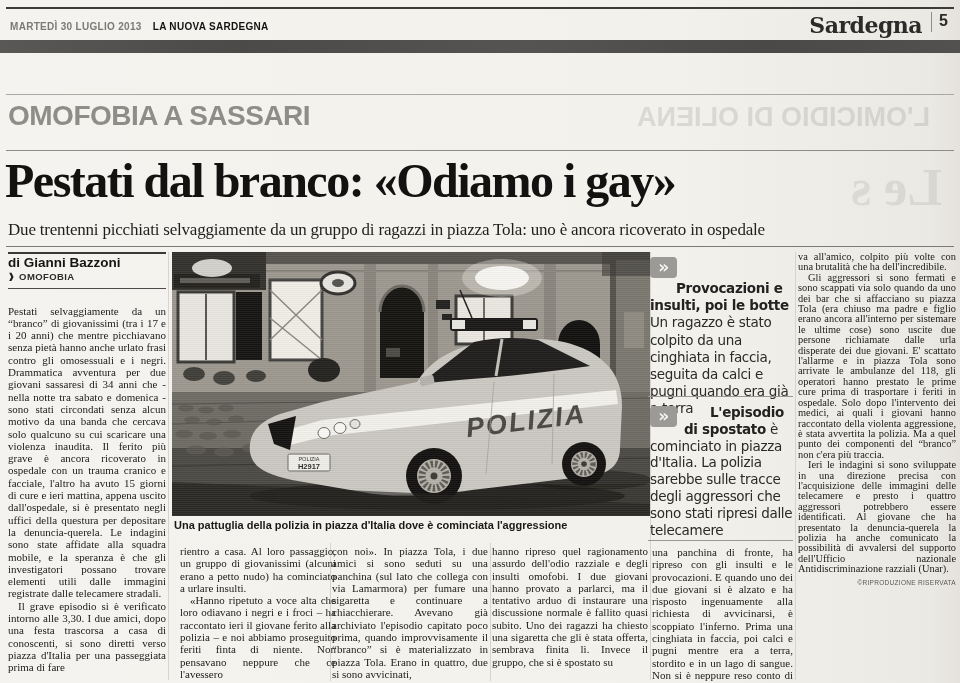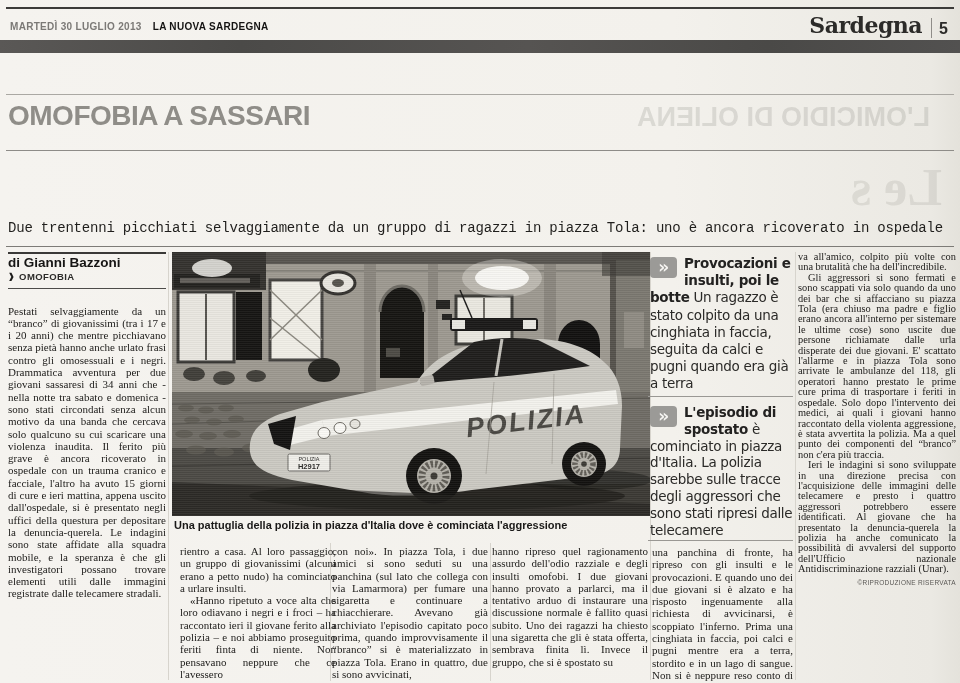--- a/index.html
+++ b/index.html
@@ -8,33 +8,33 @@
     background:linear-gradient(90deg,#f5f3ef 0%,#f3f1ec 70%,#ebe9e3 97%,#e4e2db 100%);
     font-family:"Liberation Serif",serif;color:#1c1b19;
   }
   .abs{position:absolute;}
   .hline{position:absolute;left:6px;right:6px;}
   
   .rule-top{top:7px;height:2px;background:#3c3b39;}
   .hdr-left{top:21px;left:10px;font-family:"Liberation Sans",sans-serif;font-size:10px;letter-spacing:.3px;}
   .hdr-date{color:#7b7976;font-weight:bold;}
   .hdr-masthead{color:#141312;font-weight:bold;margin-left:8px;}
-  .hdr-right{top:12px;right:12px;display:flex;align-items:flex-end;font-family:"DejaVu Serif",serif;}
+  .hdr-right{top:12px;right:12px;display:flex;align-items:flex-start;font-family:"DejaVu Serif",serif;}
   .hdr-section{font-size:22px;font-weight:bold;color:#2c2b29;letter-spacing:-.5px;}
   .hdr-sep{width:1px;height:20px;background:#8f8d89;margin:0 7px 0 9px;}
   .hdr-pagenum{font-size:16px;font-weight:bold;color:#2c2b29;font-family:"Liberation Sans",sans-serif;}
   .thick-bar{top:40px;height:13px;left:0;right:0;background:linear-gradient(90deg,#5a5856,#4b4a48 25%,#565452 55%,#4a4947 80%,#525150);}
   
   .rule-a{top:94px;height:1px;background:#aaa8a3;}
   .kicker{top:100px;left:8px;font-family:"Liberation Sans",sans-serif;font-weight:bold;font-size:28px;letter-spacing:-.5px;color:#8f8d88;}
   .ghost1{top:102px;right:30px;font-family:"Liberation Sans",sans-serif;font-weight:bold;font-size:27px;color:rgba(70,70,66,.14);transform:scaleX(-1);}
   .ghost2{top:158px;right:18px;font-family:"Liberation Serif",serif;font-weight:bold;font-size:52px;color:rgba(70,70,66,.11);transform:scaleX(-1);}
   .rule-b{top:150px;height:1px;background:#8e8c88;}
   .headline{top:153px;left:5px;font-family:"Liberation Serif",serif;font-weight:bold;font-size:48px;letter-spacing:-1.5px;color:#131211;white-space:nowrap;}
-  .subhead{top:220px;left:8px;right:10px;font-family:Liberation Mono, monospace;font-size:14px;color:#201f1d;letter-spacing:-.2px;}
+  .subhead{top:220px;left:8px;right:10px;font-family:Liberation Serif, serif;font-size:17px;color:#201f1d;letter-spacing:-.2px;}
   .rule-c{top:246px;height:1px;background:#7d7b77;}
   
   .colrule{position:absolute;width:1px;background:#d7d4cd;}
   .body-txt{font-size:11px;line-height:12.3px;text-align:justify;color:#22211f;}
   .body-txt p{margin:0;}
   .body-txt p.ind{text-indent:10px;}
   .col1{top:252px;left:8px;width:158px;height:428px;overflow:hidden;}
   .byline{border-top:2px solid #3a3937;border-bottom:1px solid #4c4b49;padding:3px 0 4px;margin-bottom:16px;font-family:"Liberation Sans",sans-serif;}
   .byline-author{font-size:13.5px;font-weight:bold;color:#161514;}
   .byline-loc{margin-top:2px;font-size:9.5px;font-weight:bold;color:#2c2b29;letter-spacing:.4px;display:flex;align-items:center;gap:4px;}
@@ -47,21 +47,21 @@
   
   .photo{top:252px;left:172px;width:478px;height:264px;background:#333;box-shadow:inset 0 0 45px rgba(0,0,0,.5);}
   .photo svg{display:block;}
   .photo .grain{position:absolute;inset:0;background:repeating-linear-gradient(0deg,rgba(255,255,255,.05) 0 1px,rgba(0,0,0,.04) 1px 2px);pointer-events:none;}
   .caption{top:519px;left:174px;width:474px;font-family:"Liberation Sans",sans-serif;font-weight:bold;font-size:11px;color:#1a1918;}
   
   .quote{position:absolute;left:650px;width:143px;font-family:"DejaVu Sans",sans-serif;font-size:13.5px;line-height:17.2px;color:#2b2a28;letter-spacing:-.3px;}
   .q1{top:255px;} .q2{top:404px;line-height:16.8px;}
   .q-icon{float:left;width:27px;height:21px;margin:2px 7px 2px 0;background:#9b9a97;border-radius:4px;
           color:#f6f5f2;font-weight:bold;font-size:17px;line-height:20px;text-align:center;font-family:"DejaVu Sans",sans-serif;}
-  .q-lead{font-weight:bold;color:#232221;}
+  .q-lead{font-weight:bold;color:#232221;margin-left:26px;}
   .qrule{position:absolute;left:648px;width:145px;height:1px;background:#9a9894;}
   .qrule1{top:396px;} .qrule2{top:540px;}
 </style>
 </head>
 <body>
 
 <div class="page">
 
   <div class="hline rule-top abs"></div>
   <div class="abs hdr-left">
@@ -73,38 +73,40 @@
     <span class="hdr-sep"></span>
     <span class="hdr-pagenum">5</span>
   </div>
   <div class="abs thick-bar"></div>
 
   <div class="hline rule-a abs"></div>
   <div class="abs ghost1">L'OMICIDIO DI OLIENA</div>
   <div class="abs ghost2">Le s</div>
   <div class="abs kicker">OMOFOBIA A SASSARI</div>
   <div class="hline rule-b abs"></div>
+  <h1 class="abs headline" style="margin:0;">Pestati dal branco: «Odiamo i gay»</h1>
   <div class="abs subhead">Due trentenni picchiati selvaggiamente da un gruppo di ragazzi in piazza Tola: uno è ancora ricoverato in ospedale</div>
   <div class="hline rule-c abs"></div>
 
   <div class="colrule" style="left:168px;top:252px;height:428px;"></div>
   <div class="colrule" style="left:330px;top:543px;height:138px;"></div>
   <div class="colrule" style="left:490px;top:543px;height:138px;"></div>
   <div class="colrule" style="left:650px;top:252px;height:428px;"></div>
   <div class="colrule" style="left:795px;top:252px;height:428px;"></div>
 
   <div class="abs col1 body-txt">
     <div class="byline">
       <div class="byline-author">di Gianni Bazzoni</div>
       <div class="byline-loc">
         <span class="loc-marker">❱</span>
         <span>OMOFOBIA</span>
       </div>
     </div>
     <p>Pestati selvaggiamente da un “branco” di giovanissimi (tra i 17 e i 20 anni) che mentre picchiavano senza pietà hanno anche urlato frasi contro gli omosessuali e i negri. Drammatica avventura per due giovani sassaresi di 34 anni che - nella notte tra sabato e domenica - sono stati circondati senza alcun motivo da una banda che cercava solo qualcuno su cui scaricare una violenza inaudita. Il ferito più grave è ancora ricoverato in ospedale con un trauma cranico e facciale, l'altro ha avuto 15 giorni di cure e ieri mattina, appena uscito dall'ospedale, si è presentato negli uffici della questura per depositare la denuncia-querela. Le indagini sono state affidate alla squadra mobile, e la speranza è che gli investigatori possano trovare elementi utili dalle immagini registrate dalle telecamere stradali.</p>
+    <p class="ind">Il grave episodio si è verificato intorno alle 3,30. I due amici, dopo una festa trascorsa a casa di conoscenti, si sono diretti verso piazza d'Italia per una passeggiata prima di fare</p>
   </div>
 
   <div class="abs photo">
     <svg width="478" height="264" viewBox="0 0 478 264" xmlns="http://www.w3.org/2000/svg">
 
       <rect x="0" y="0" width="478" height="160" fill="#9d9990"></rect>
       <rect x="0" y="0" width="478" height="12" fill="#57544f"></rect>
       <rect x="0" y="18" width="478" height="2" fill="#7e7b73" opacity=".7"></rect>
 
       <rect x="0" y="0" width="94" height="38" fill="#34322e"></rect>

